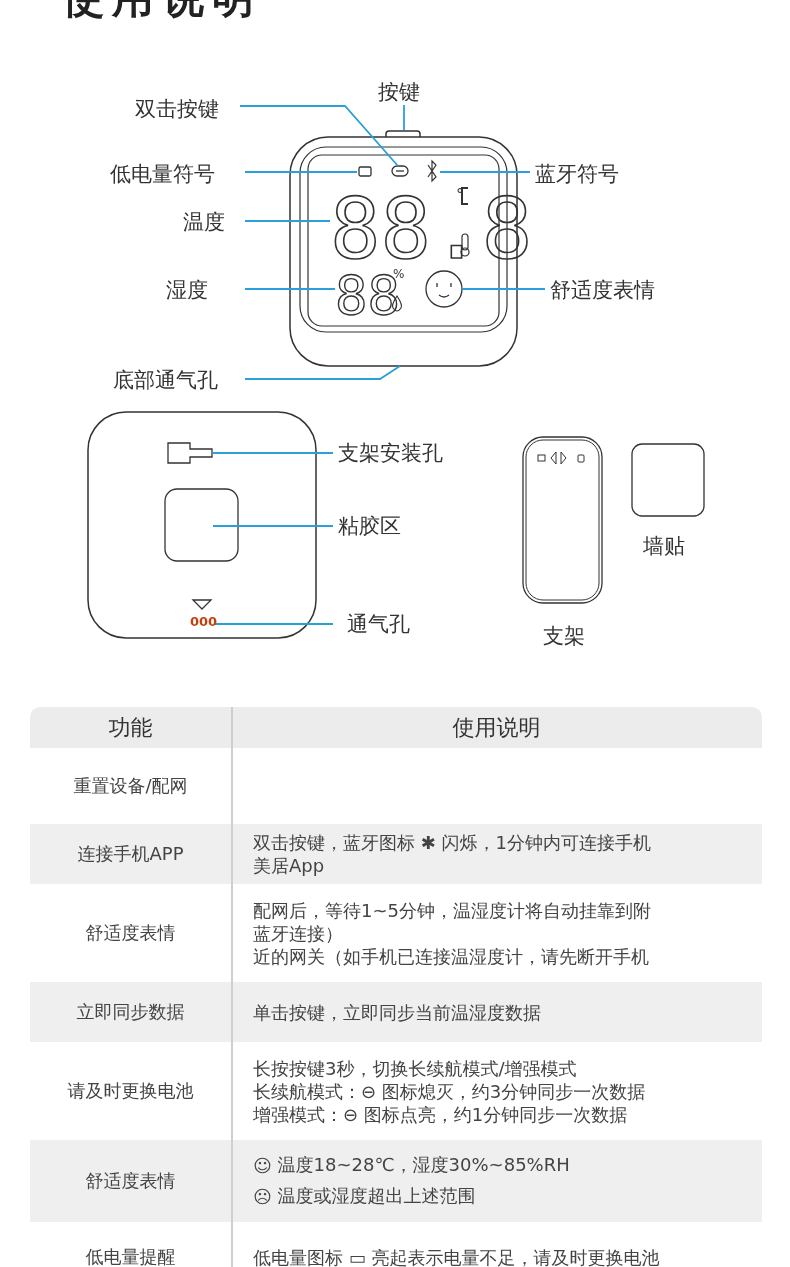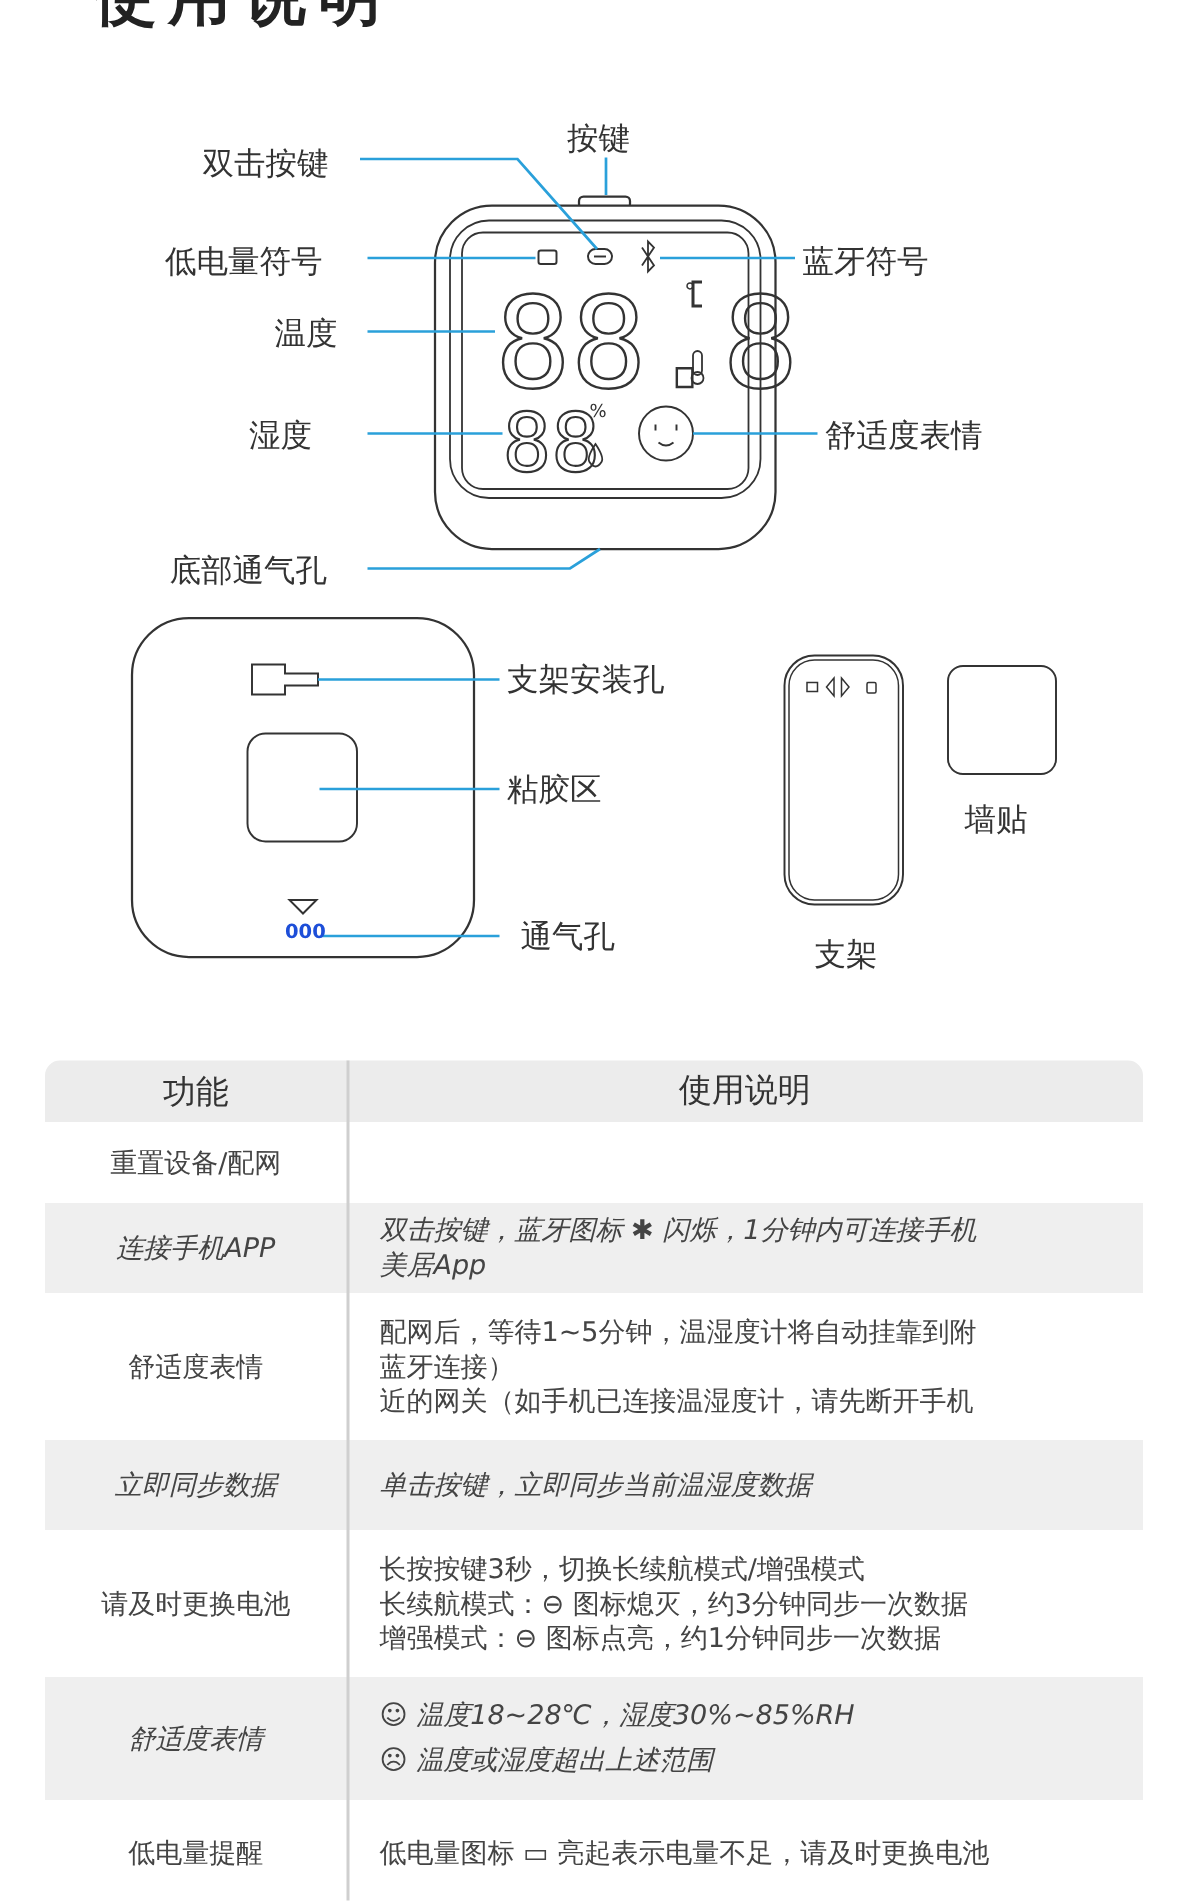--- a/index.html
+++ b/index.html
@@ -4,21 +4,21 @@
 <style>
   html, body { margin:0; padding:0; background:#ffffff; }
   body { width:790px; height:1267px; overflow:hidden; position:relative;
          font-family:"DejaVu Sans","Liberation Sans",sans-serif; color:#333; }
   .abs { position:absolute; }
   .title { left:62px; top:-30px; font-size:42px; font-weight:bold; color:#222; letter-spacing:8px; }
   .callout { font-size:21px; color:#333; white-space:nowrap; }
   svg { position:absolute; overflow:visible; }
   .table { position:absolute; left:30px; top:707px; width:732px; }
   .row { display:flex; position:relative; }
-  .row.alt { background:#efefef;font-style:italic; }
+  .row.alt { background:#efefef; }
   .row.hdr { background:#ececec; border-radius:10px 10px 0 0; height:41px; }
   .c1 { width:201px; display:flex; align-items:center; justify-content:center; font-size:18px; color:#444; }
   .c2 { flex:1; display:flex; flex-direction:column; justify-content:center; padding-left:22px; font-size:18px; color:#444; line-height:23px; }
   .hdr .c1, .hdr .c2 { font-size:22px; color:#333; }
   .hdr .c2 { align-items:center; padding-left:0; }
   .vsep { position:absolute; left:201px; top:0; bottom:0; width:2px; background:#cfcfcf; }
   .ico { display:inline-block; vertical-align:middle; }
 </style>
 </head>
 <body>
@@ -86,35 +86,35 @@
     </g>
 
     <rect x="523" y="37" width="79" height="166" rx="20" fill="none" stroke="#333" stroke-width="1.3"></rect>
     <rect x="526" y="40" width="73" height="160" rx="17" fill="none" stroke="#333" stroke-width="1"></rect>
     <rect x="538" y="55" width="7" height="6" fill="none" stroke="#333" stroke-width="1"></rect>
     <path d="M556 52 L551 58 L556 64 Z M561 52 L566 58 L561 64 Z" fill="none" stroke="#333" stroke-width="1"></path>
     <rect x="578" y="55" width="6" height="7" rx="1" fill="none" stroke="#333" stroke-width="1"></rect>
 
     <rect x="632" y="44" width="72" height="72" rx="10" fill="none" stroke="#333" stroke-width="1.3"></rect>
   </svg>
-  <div class="abs" style="left:190px;top:614px;font-size:13px;font-weight:bold;color:#1d4ed8">000</div>
+  <div class="abs" style="left:190px;top:614px;font-size:13px;font-weight:bold;color:#c2410c">000</div>
   <div class="abs callout" style="left:338px;top:439px">支架安装孔</div>
   <div class="abs callout" style="left:338px;top:512px">粘胶区</div>
   <div class="abs callout" style="left:347px;top:610px">通气孔</div>
   <div class="abs callout" style="left:543px;top:622px">支架</div>
   <div class="abs callout" style="left:643px;top:532px">墙贴</div>
 </div>
 
 <div class="table">
   <div class="row hdr">
     <div class="c1">功能</div>
     <div class="c2">使用说明</div>
     <div class="vsep"></div>
   </div>
-  <div class="row" style="height:54px">
+  <div class="row" style="height:76px">
     <div class="c1">重置设备/配网</div>
     <div class="vsep"></div>
   </div>
   <div class="row alt" style="height:60px">
     <div class="c1">连接手机APP</div>
     <div class="c2">
         <div>双击按键，蓝牙图标 ✱ 闪烁，1分钟内可连接手机</div>
         <div>美居App</div>
       </div>
     <div class="vsep"></div>

